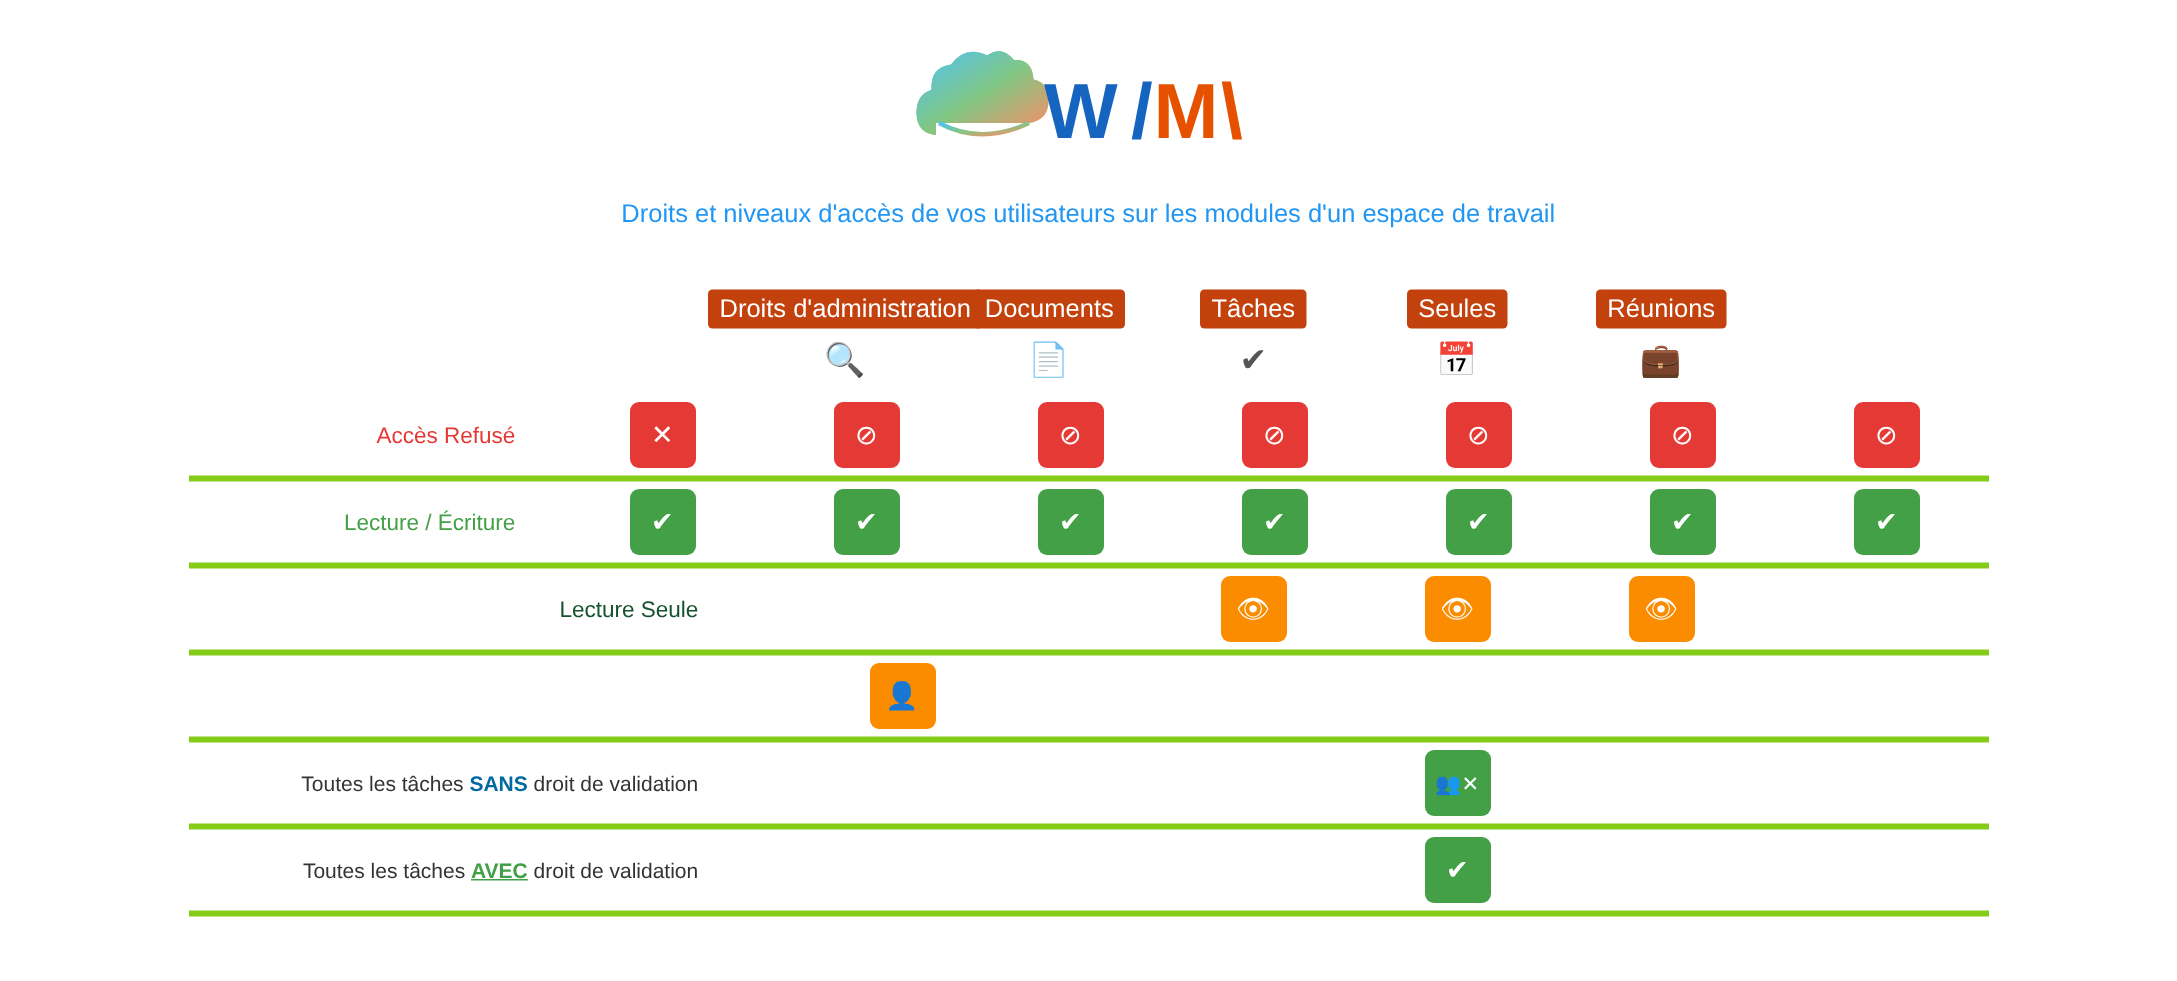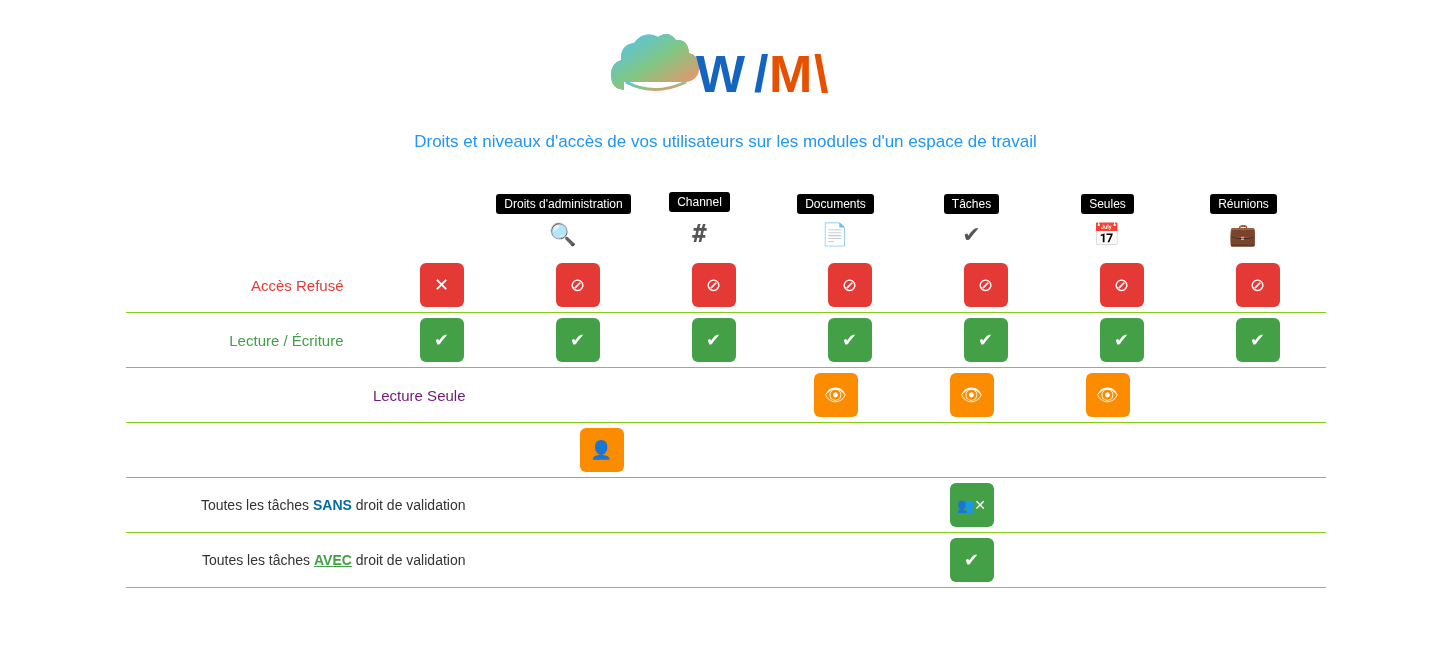--- a/index.html
+++ b/index.html
@@ -51,23 +51,23 @@
 
     .col-header {
       width: 136px;
       display: flex;
       flex-direction: column;
       align-items: center;
       gap: 8px;
     }
 
     .col-badge {
-      background: #000000;
+      background: #c2410c;
       color: #fff;
-      font-size: 12px;
+      font-size: 17px;
       padding: 3px 8px;
       border-radius: 3px;
       white-space: nowrap;
     }
 
     .col-icon {
       font-size: 22px;
       color: #555;
     }
 
@@ -75,34 +75,34 @@
     .data-rows {
       display: flex;
       flex-direction: column;
       gap: 0;
     }
 
     .data-row {
       display: flex;
       align-items: center;
       min-height: 54px;
-      border-bottom: 1px solid #84cc16;
+      border-bottom: 4px solid #84cc16;
     }
 
     .row-label {
       width: 370px;
       text-align: right;
       padding-right: 30px;
       font-size: 15px;
       font-weight: 500;
     }
 
     .row-label.red { color: #e53935; }
     .row-label.green { color: #43a047; text-align: right; }
-    .row-label.orange { color: #701a75; }
+    .row-label.orange { color: #14532d; }
     .row-label.black { color: #333; font-weight: 400; font-size: 14px; }
 
     .row-label .bold-red { color: #0369a1; font-weight: 700; }
     .row-label .bold-green { color: #43a047; font-weight: 700; text-decoration: underline; }
 
     .row-cells {
       display: flex;
       align-items: center;
     }
 
@@ -190,24 +190,20 @@
 
   <div class="table-area">
 
     <div class="header-row">
 
       <div class="col-header">
         <span class="col-badge">Droits d'administration</span>
         <span class="col-icon">🔍</span>
       </div>
 
-      <div class="col-header">
-        <span class="col-badge">Channel</span>
-        <span class="col-icon" style="font-size:24px; font-weight:bold; font-family: monospace;">#</span>
-      </div>
 
       <div class="col-header">
         <span class="col-badge">Documents</span>
         <span class="col-icon">📄</span>
       </div>
 
       <div class="col-header">
         <span class="col-badge">Tâches</span>
         <span class="col-icon">✔</span>
       </div>

